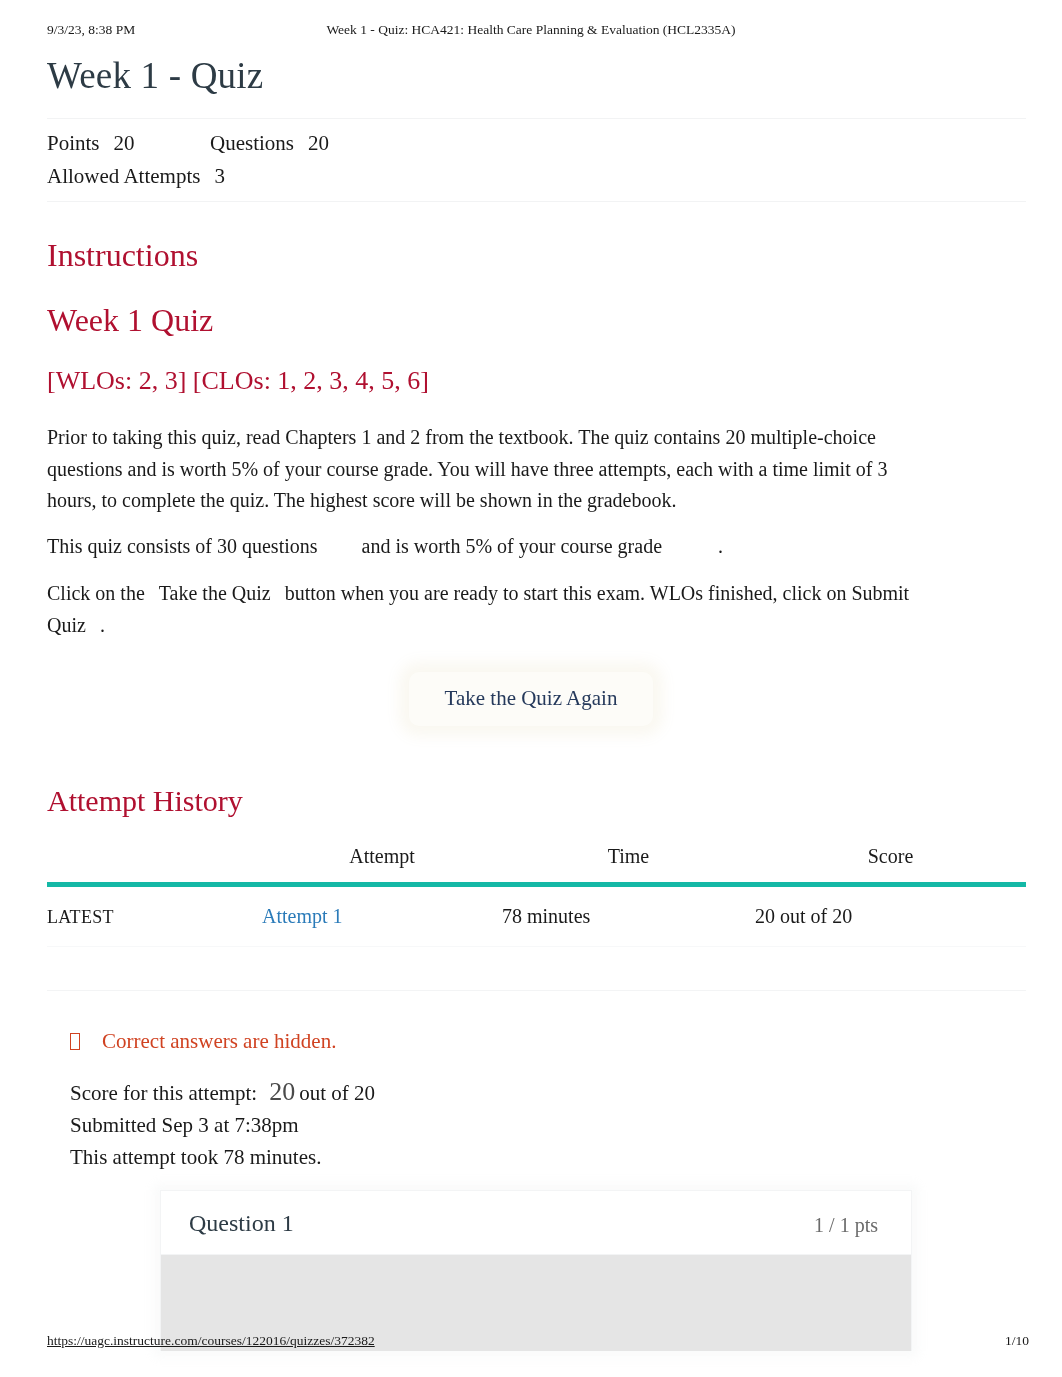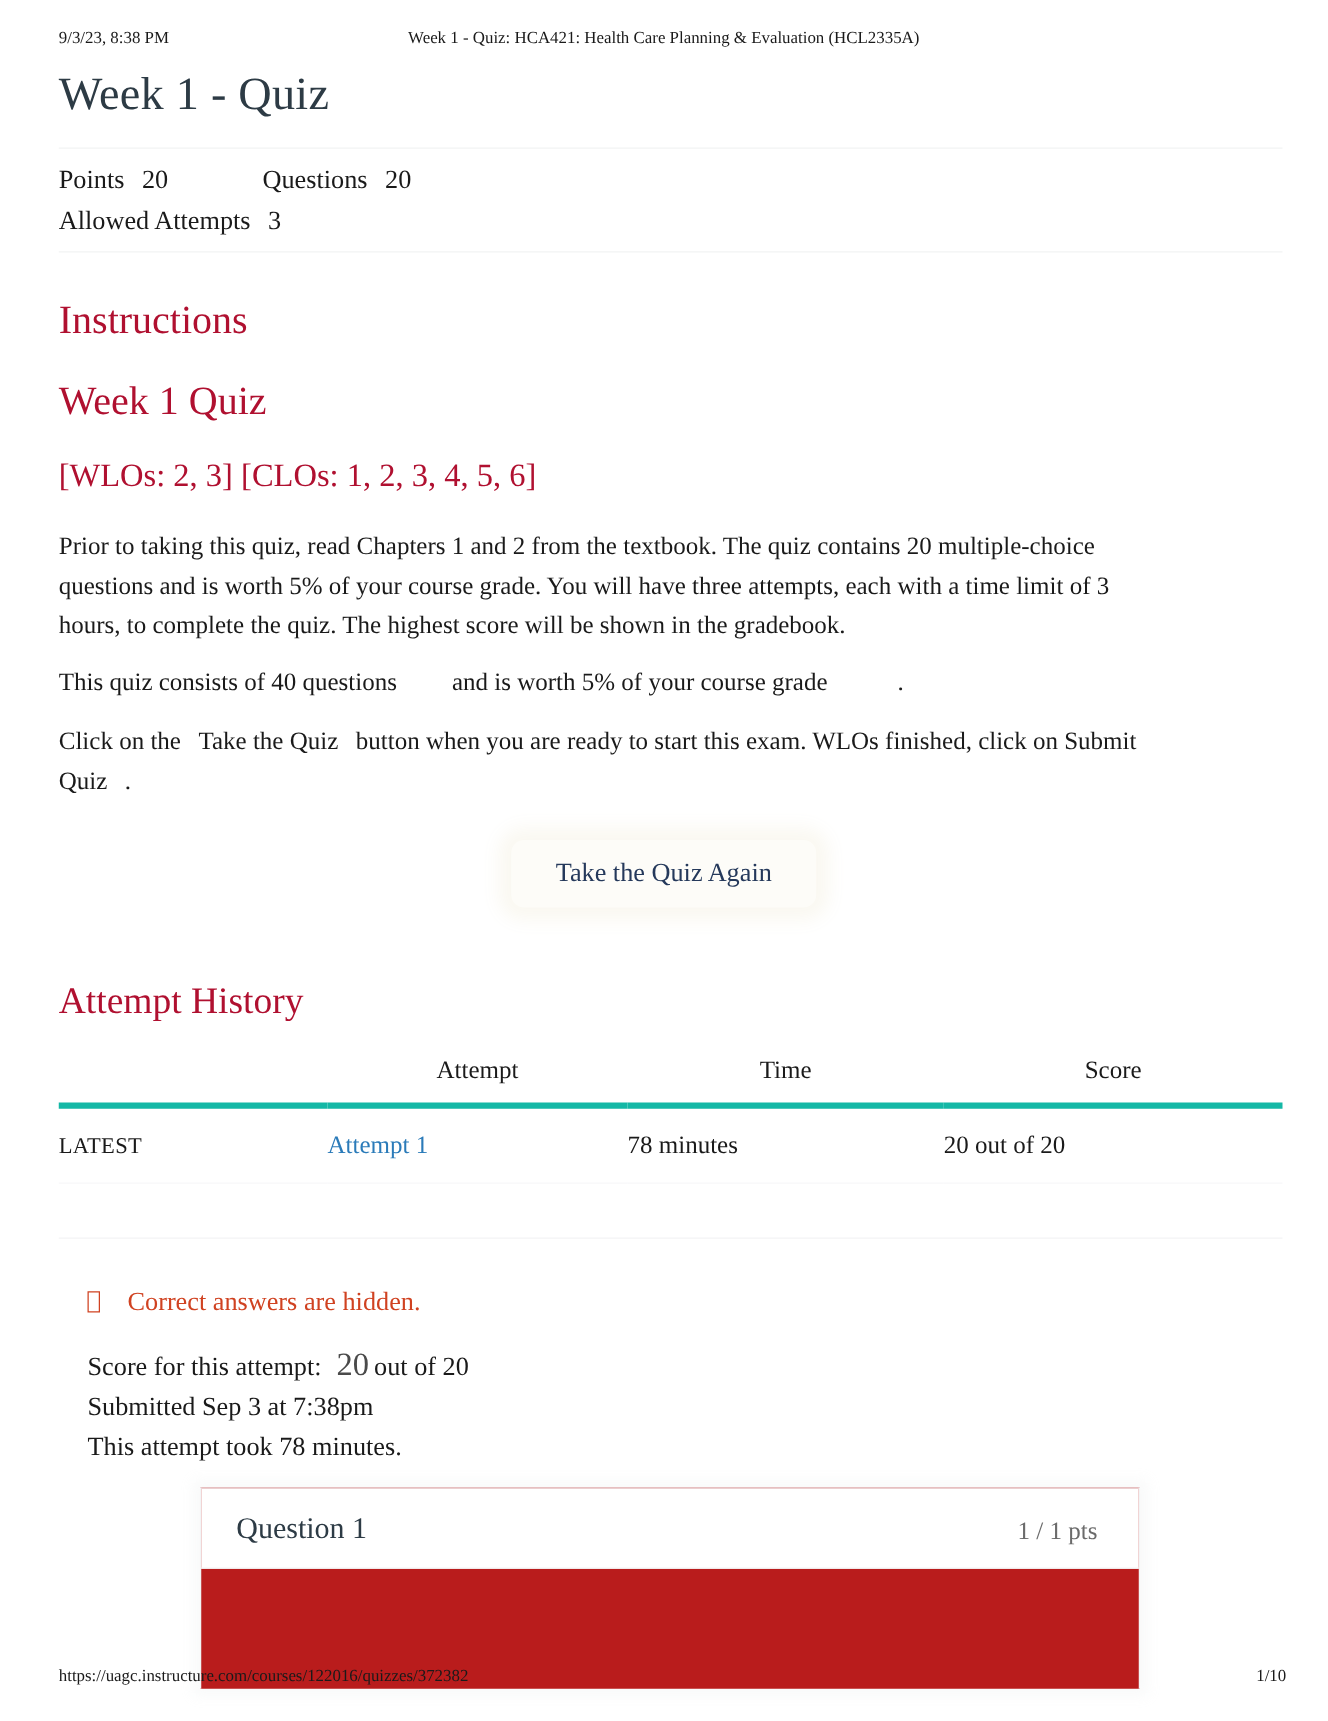--- a/index.html
+++ b/index.html
@@ -240,21 +240,21 @@
     padding: 0 4px 0 12px;
   }
 
   
   .question-card {
     position: absolute;
     left: 160px;
     top: 1190px;
     width: 750px;
     height: 160px;
-    background: #b91c1c;
+    background: #e5e5e5;
     border: 1px solid #f3f4f5;
     border-bottom: none;
     box-shadow: 0 0 10px 6px rgba(248,249,250,0.9);
   }
   .question-header {
     position: relative;
     height: 63px;
     border-bottom: 1px solid #f3f4f5;
     background: #ffffff;
   }
@@ -284,20 +284,21 @@
     width: 1062px;
     height: 18px;
   }
   .print-footer .pf-url {
     position: absolute;
     left: 47px;
     top: 0;
     font-size: 13.5px;
     color: #1a1a1a;
     white-space: nowrap;
+    text-decoration: underline;
   }
   .print-footer .pf-page {
     position: absolute;
     right: 33px;
     top: 0;
     font-size: 13.5px;
     color: #1a1a1a;
     white-space: nowrap;
   }
 </style>
@@ -327,21 +328,21 @@
   </div>
 </div>
 
 <h2 class="h-instructions">Instructions</h2>
 <h2 class="h-weekquiz">Week 1 Quiz</h2>
 <h3 class="h-wlos">[WLOs: 2, 3] [CLOs: 1, 2, 3, 4, 5, 6]</h3>
 
 <p class="para para-1">Prior to taking this quiz, read Chapters 1 and 2 from the textbook. The quiz contains 20 multiple-choice questions and is worth 5% of your course grade. You will have three attempts, each with a time limit of 3 hours, to complete the quiz. The highest score will be shown in the gradebook.</p>
 
 <p class="para para-2">
-  <span>This quiz consists of 40 questions</span><span class="gap-md"></span><span>and is worth 5% of your course grade</span><span class="gap-lg"></span><span>.</span>
+  <span>This quiz consists of 30 questions</span><span class="gap-md"></span><span>and is worth 5% of your course grade</span><span class="gap-lg"></span><span>.</span>
 </p>
 
 <p class="para para-3">
   <span>Click on the</span><span class="gap-sm"></span><span>Take the Quiz</span><span class="gap-sm"></span><span>button when you are ready to start this exam. WLOs finished, click on</span>
   <span>Submit Quiz</span><span class="gap-sm"></span><span>.</span>
 </p>
 
 <div class="btn-wrap">
   <button class="btn-take-quiz">Take the Quiz Again</button>
 </div>

